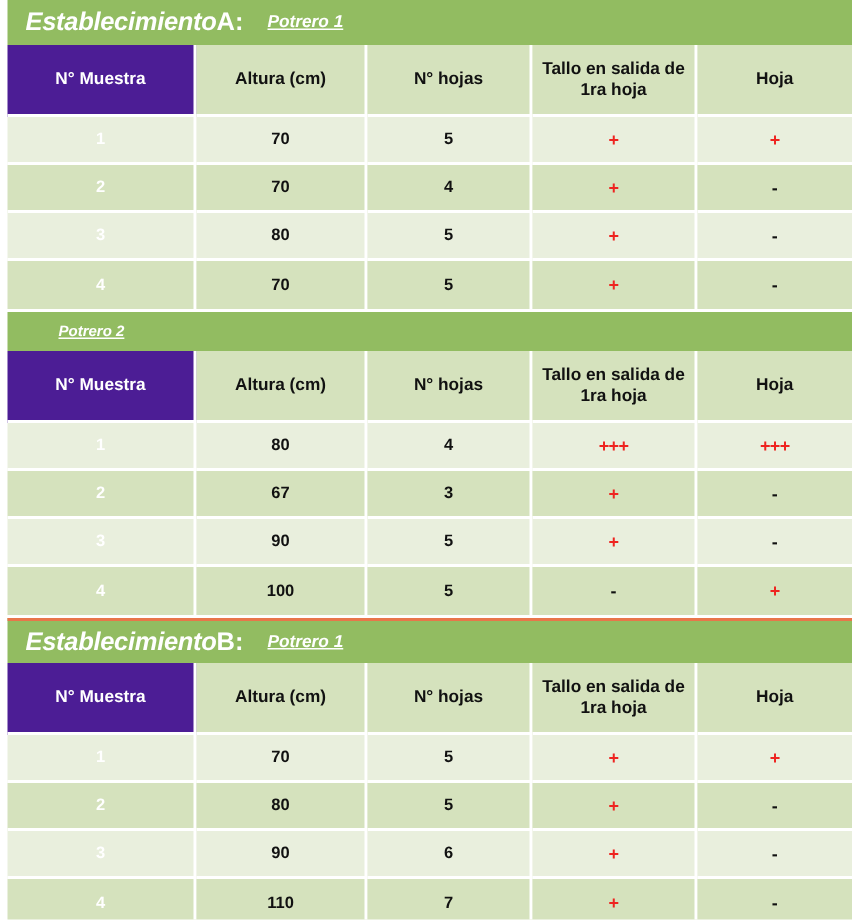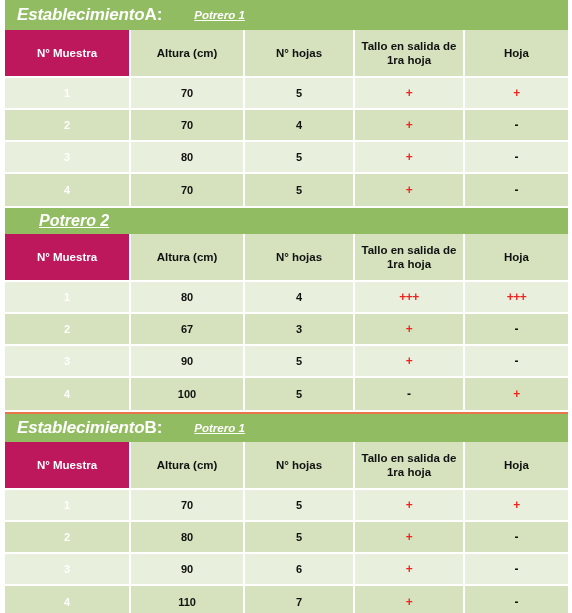--- a/index.html
+++ b/index.html
@@ -48,37 +48,37 @@
     font-size: 17px;
     font-weight: bold;
     font-style: normal;
     white-space: pre;
   }
   .banner-potrero {
     font-size: 11.5px;
     font-weight: bold;
     font-style: italic;
     text-decoration: underline;
-    margin-left: 32px;
+    margin-left: 16px;
     white-space: pre;
   }
 
   
   .subbanner {
     background: #92bc61;
     height: 26px;
     margin: 0 4px 0 5px;
     display: flex;
     align-items: center;
     padding-left: 34px;
     box-sizing: border-box;
     color: #ffffff;
   }
   .sub-potrero {
-    font-size: 16px;
+    font-size: 10px;
     font-weight: bold;
     font-style: italic;
     text-decoration: underline;
     white-space: pre;
     text-align: right;
   }
   .sub-note {
     font-size: 11.5px;
     font-weight: bold;
     font-style: normal;
@@ -117,21 +117,21 @@
   
   tr.hdr td {
     height: 48px;
     background: #d5e2bd;
     font-size: 11.5px;
     font-weight: bold;
     line-height: 14px;
     padding: 0 4px;
   }
   tr.hdr td.idcol {
-    background: #be185d;
+    background: #4c1d95;
     color: #ffffff;
   }
 
   
   tr.data td { height: 32px; }
   tr.data td.idcol {
     background: #92bc61;
     color: #ffffff;
     font-size: 11px;
     font-weight: bold;

